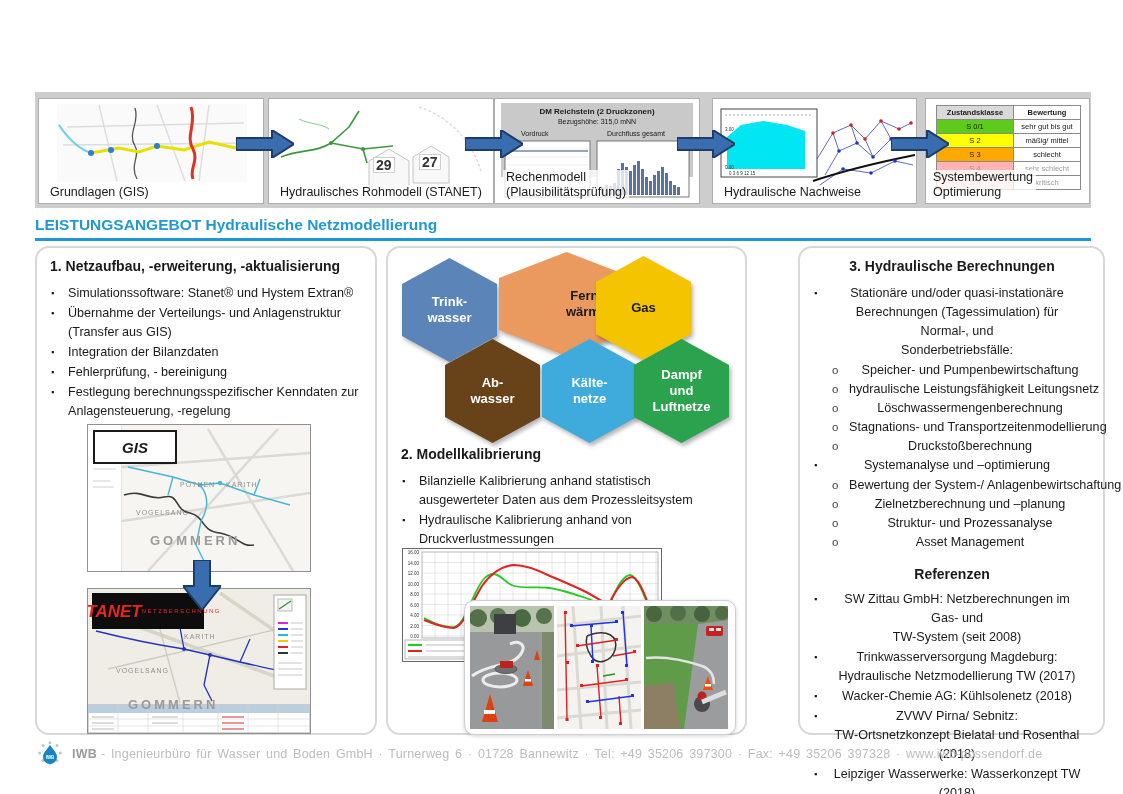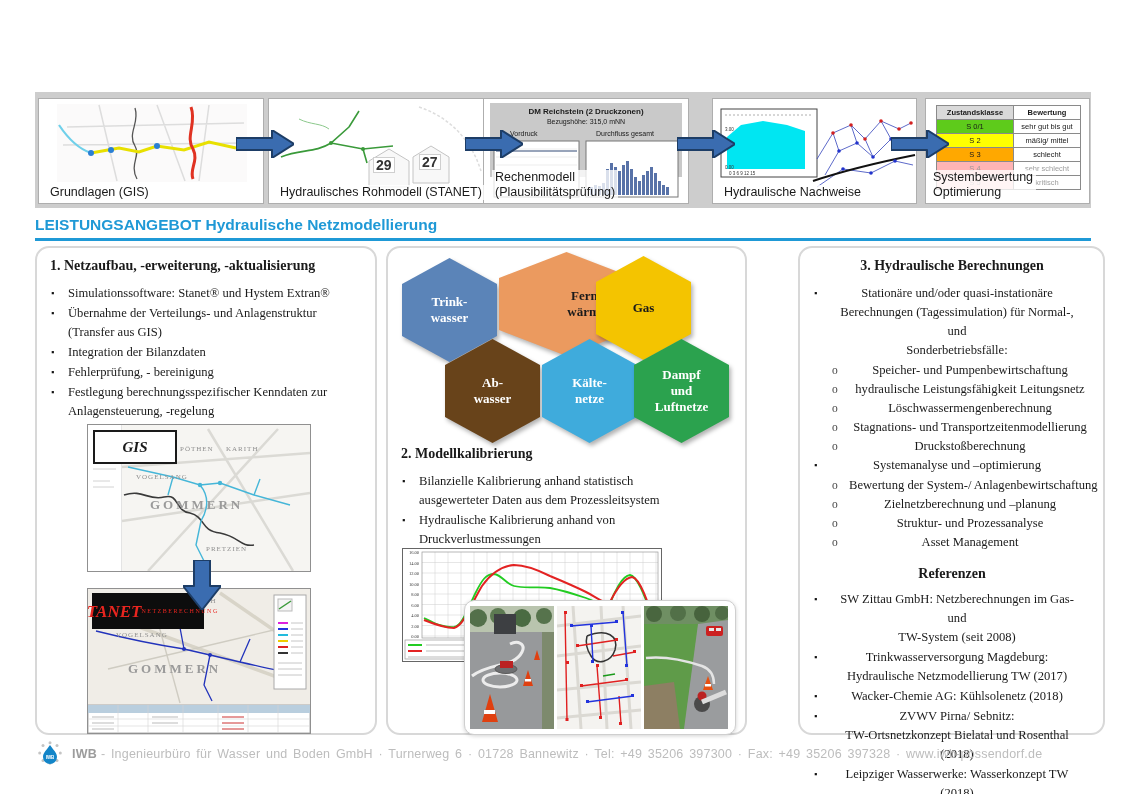--- a/index.html
+++ b/index.html
@@ -3,21 +3,21 @@
 <meta charset="utf-8">
 <style>
   html,body{margin:0;padding:0;background:#ffffff;}
   .page{position:relative;width:1123px;height:794px;background:#ffffff;overflow:hidden;
         font-family:"Liberation Sans", sans-serif;color:#1a1a1a;}
   
   .band{position:absolute;left:35px;top:92px;width:1056px;height:116px;background:#cdcdcd;}
   .pcard{position:absolute;top:6px;height:104px;background:#ffffff;border:1px solid #aeaeae;overflow:hidden;}
   .pc1{left:3px;width:224px;}
   .pc2{left:233px;width:224px;}
-  .pc3{left:448px;width:204px;}
+  .pc3{left:459px;width:204px;}
   .pc4{left:677px;width:203px;}
   .pc5{left:890px;width:163px;}
   .pcard-label{position:absolute;left:8px;bottom:3px;font-size:12.5px;line-height:15px;
                color:#1a1a1a;background:rgba(255,255,255,0.78);padding:0 3px;white-space:pre-line;z-index:6;}
   .flow-arrow{position:absolute;top:38px;width:58px;height:28px;z-index:8;}
   .fa1{left:201px;} .fa2{left:430px;} .fa3{left:642px;} .fa4{left:856px;}
   .node-badge{position:absolute;font-size:14px;font-weight:bold;color:#333;
               background:rgba(255,255,255,0.9);border:1px solid #cfcfcf;padding:0 2px;line-height:14px;}
   
   .c3-gray{position:absolute;left:6px;top:4px;width:192px;height:74px;background:#c9c9c9;}
@@ -31,41 +31,41 @@
   .rating th{background:#d9d9d9;font-weight:bold;}
   .rating .kcol{width:72px;} .rating .bcol{width:62px;background:#fff;}
   .rc0{background:#5ecb1b;} .rc1{background:#ffff00;} .rc2{background:#ffa800;}
   .rc3{background:#ff5a5a;} .rc4{background:#ff9d9d;}
   .faded td{opacity:0.45;}
   
   .main-title{position:absolute;left:35px;top:216px;font-size:15.5px;font-weight:bold;color:#1f99d6;}
   .title-rule{position:absolute;left:35px;top:238px;width:1056px;height:3px;background:#1f99d6;}
   
   .col{position:absolute;top:246px;height:489px;border:2px solid #d8d8d8;border-radius:14px;
-       background:#ffffff;box-sizing:border-box;font-family:Liberation Serif, serif;}
+       background:#ffffff;box-sizing:border-box;}
   .colA{left:35px;width:342px;}
   .colB{left:386px;width:361px;}
   .colC{left:798px;width:307px;text-align:center;}
   .col-heading{font-size:14px;font-weight:bold;margin:10px 0 10px 13px;}
   ul.blist{list-style:none;margin:0 8px 0 13px;padding:0;font-size:12.6px;line-height:19px;}
   ul.blist>li{position:relative;padding-left:18px;margin:0 0 1px 0;}
   ul.blist>li>.sq{position:absolute;left:1px;top:0;font-size:9px;color:#111;}
   .btext{white-space:pre-line;}
   ul.olist{list-style:none;margin:0 0 0 13px;padding:0;font-size:12.6px;line-height:19px;}
   ul.olist>li{position:relative;padding-left:36px;white-space:nowrap;}
   ul.olist>li>.oc{position:absolute;left:19px;top:0;color:#444;font-size:11.5px;}
   
   .gis-shot{position:absolute;left:50px;top:176px;width:222px;height:146px;background:#fff;
             border:1px solid #909090;overflow:hidden;z-index:2;}
   .stanet-shot{position:absolute;left:50px;top:340px;width:222px;height:144px;background:#f0ede7;
             border:1px solid #909090;overflow:hidden;z-index:2;}
   .down-arrow{position:absolute;left:146px;top:312px;width:38px;height:50px;z-index:4;}
   .gis-box{position:absolute;left:5px;top:5px;width:80px;height:30px;background:#fff;border:2px solid #1a1a1a;
            display:flex;align-items:center;justify-content:center;font-weight:bold;font-style:italic;font-size:15px;}
-  .maplabel{position:absolute;color:#8f8f8f;font-size:7px;letter-spacing:1px;}
+  .maplabel{position:absolute;color:#8f8f8f;font-size:7px;letter-spacing:1px;margin-top:36px;}
   .maplabel.big{font-size:13px;font-weight:bold;letter-spacing:3px;color:#9a9a9a;}
   .stanet-logo{position:absolute;left:4px;top:4px;width:112px;height:36px;background:#0d0d0d;
                display:flex;flex-direction:row;align-items:center;justify-content:center;}
   .stanet-logo .t1{color:#e8251f;font-weight:bold;font-style:italic;font-size:17px;line-height:17px;}
   .stanet-logo .t2{color:#e8251f;font-size:6px;letter-spacing:1.5px;line-height:8px;}
   .badge184{position:absolute;left:38px;top:22px;font-size:7px;color:#777;border:1px solid #aaa;
             background:#f7f5f0;padding:0 2px;}
   
   .hexw{position:absolute;width:95px;height:104px;filter:drop-shadow(2px 3px 2px rgba(0,0,0,0.3));}
   .hex{width:100%;height:100%;clip-path:polygon(50% 0%,100% 25%,100% 75%,50% 100%,0% 75%,0% 25%);

